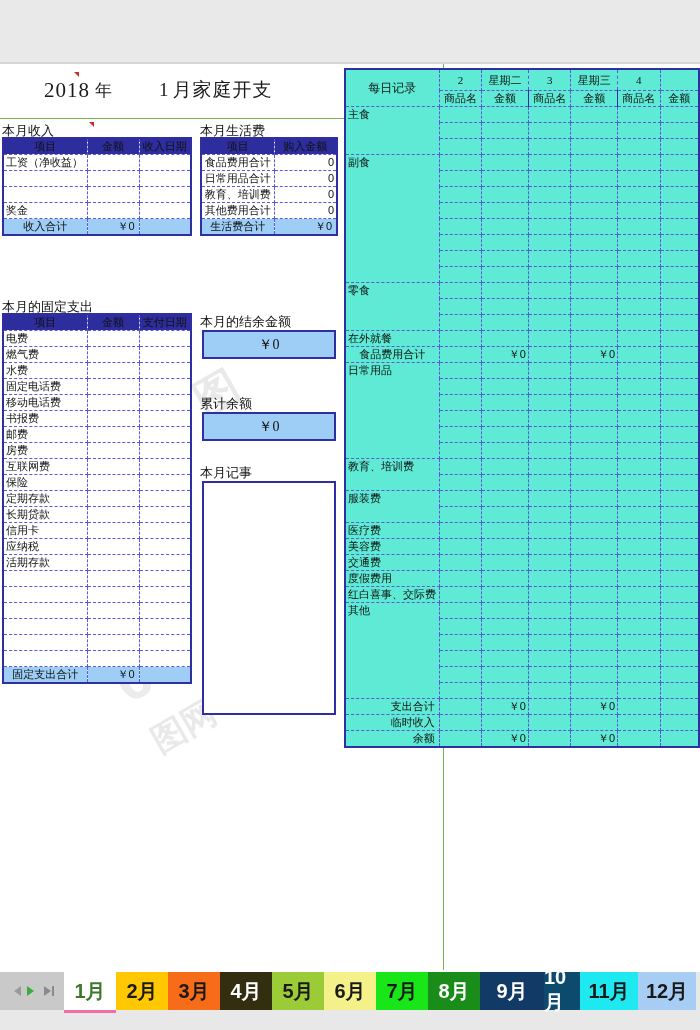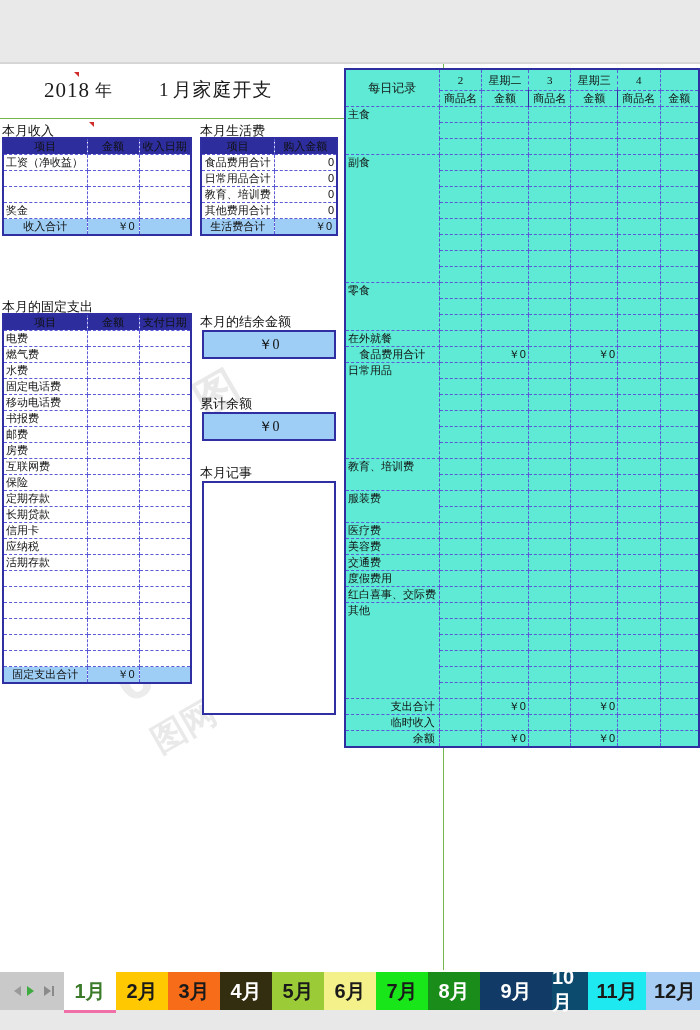--- a/index.html
+++ b/index.html
@@ -710,20 +710,20 @@
     </div>
     <div class="tabs" id="sheet-tabs">
         <div class="tab active" style="width: 52px; color: rgb(58, 122, 41);">1月</div>
         <div class="tab" style="width: 52px; background: rgb(255, 200, 0); color: rgb(26, 26, 26);">2月</div>
         <div class="tab" style="width: 52px; background: rgb(247, 108, 24); color: rgb(26, 26, 26);">3月</div>
         <div class="tab" style="width: 52px; background: rgb(51, 46, 16); color: rgb(255, 255, 255);">4月</div>
         <div class="tab" style="width: 52px; background: rgb(156, 203, 56); color: rgb(26, 26, 26);">5月</div>
         <div class="tab" style="width: 52px; background: rgb(245, 241, 138); color: rgb(26, 26, 26);">6月</div>
         <div class="tab" style="width: 52px; background: rgb(25, 230, 25); color: rgb(26, 26, 26);">7月</div>
         <div class="tab" style="width: 52px; background: rgb(26, 140, 26); color: rgb(255, 255, 255);">8月</div>
-        <div class="tab" style="width: 72px; background: rgb(18, 58, 102); color: rgb(255, 255, 255);">9月</div>
+        <div class="tab" style="width: 64px; background: rgb(18, 58, 102); color: rgb(255, 255, 255);">9月</div>
         <div class="tab" style="width: 36px; background: #0c4a6e; color: rgb(255, 255, 255);">10月</div>
         <div class="tab" style="width: 58px; background: rgb(30, 232, 240); color: rgb(26, 26, 26);">11月</div>
         <div class="tab" style="width: 58px; background: rgb(168, 205, 244); color: rgb(26, 26, 26);">12月</div>
       </div>
   </div>
 
 </div>
 
 </body></html>

